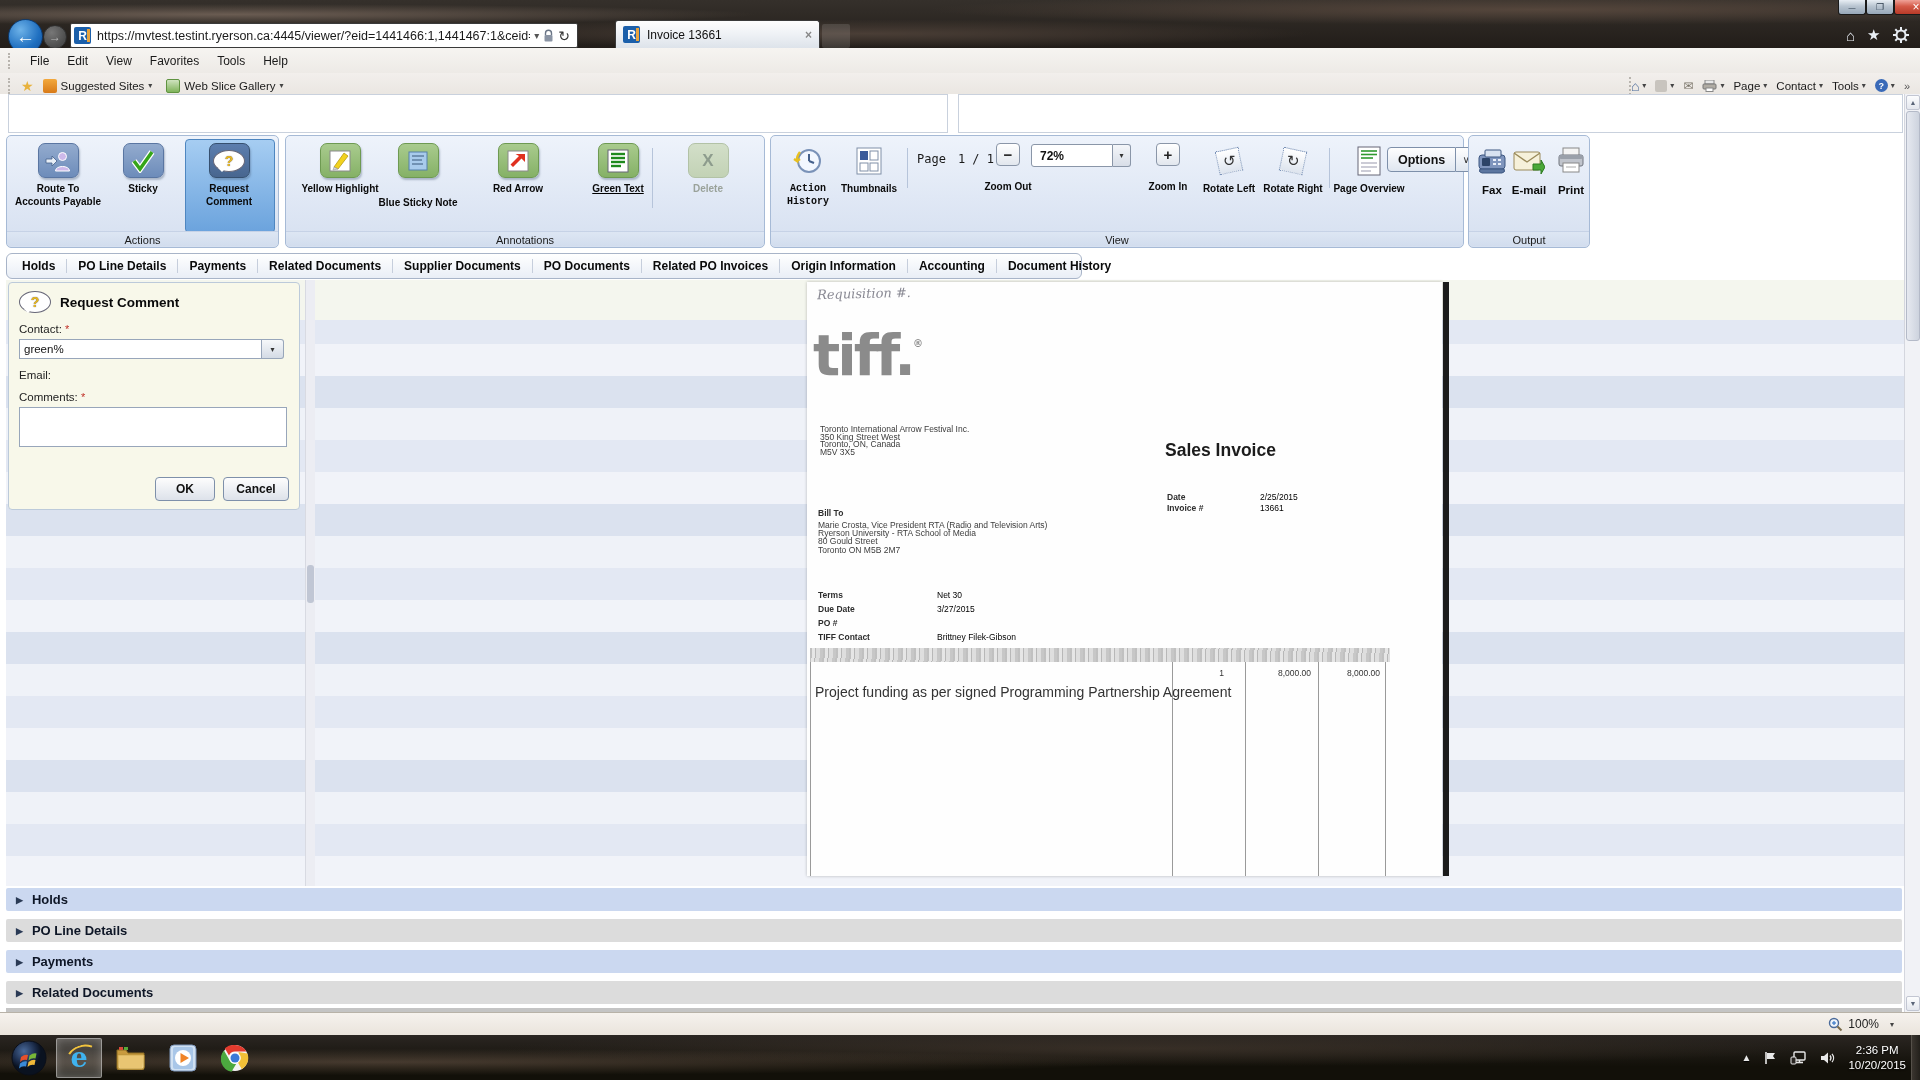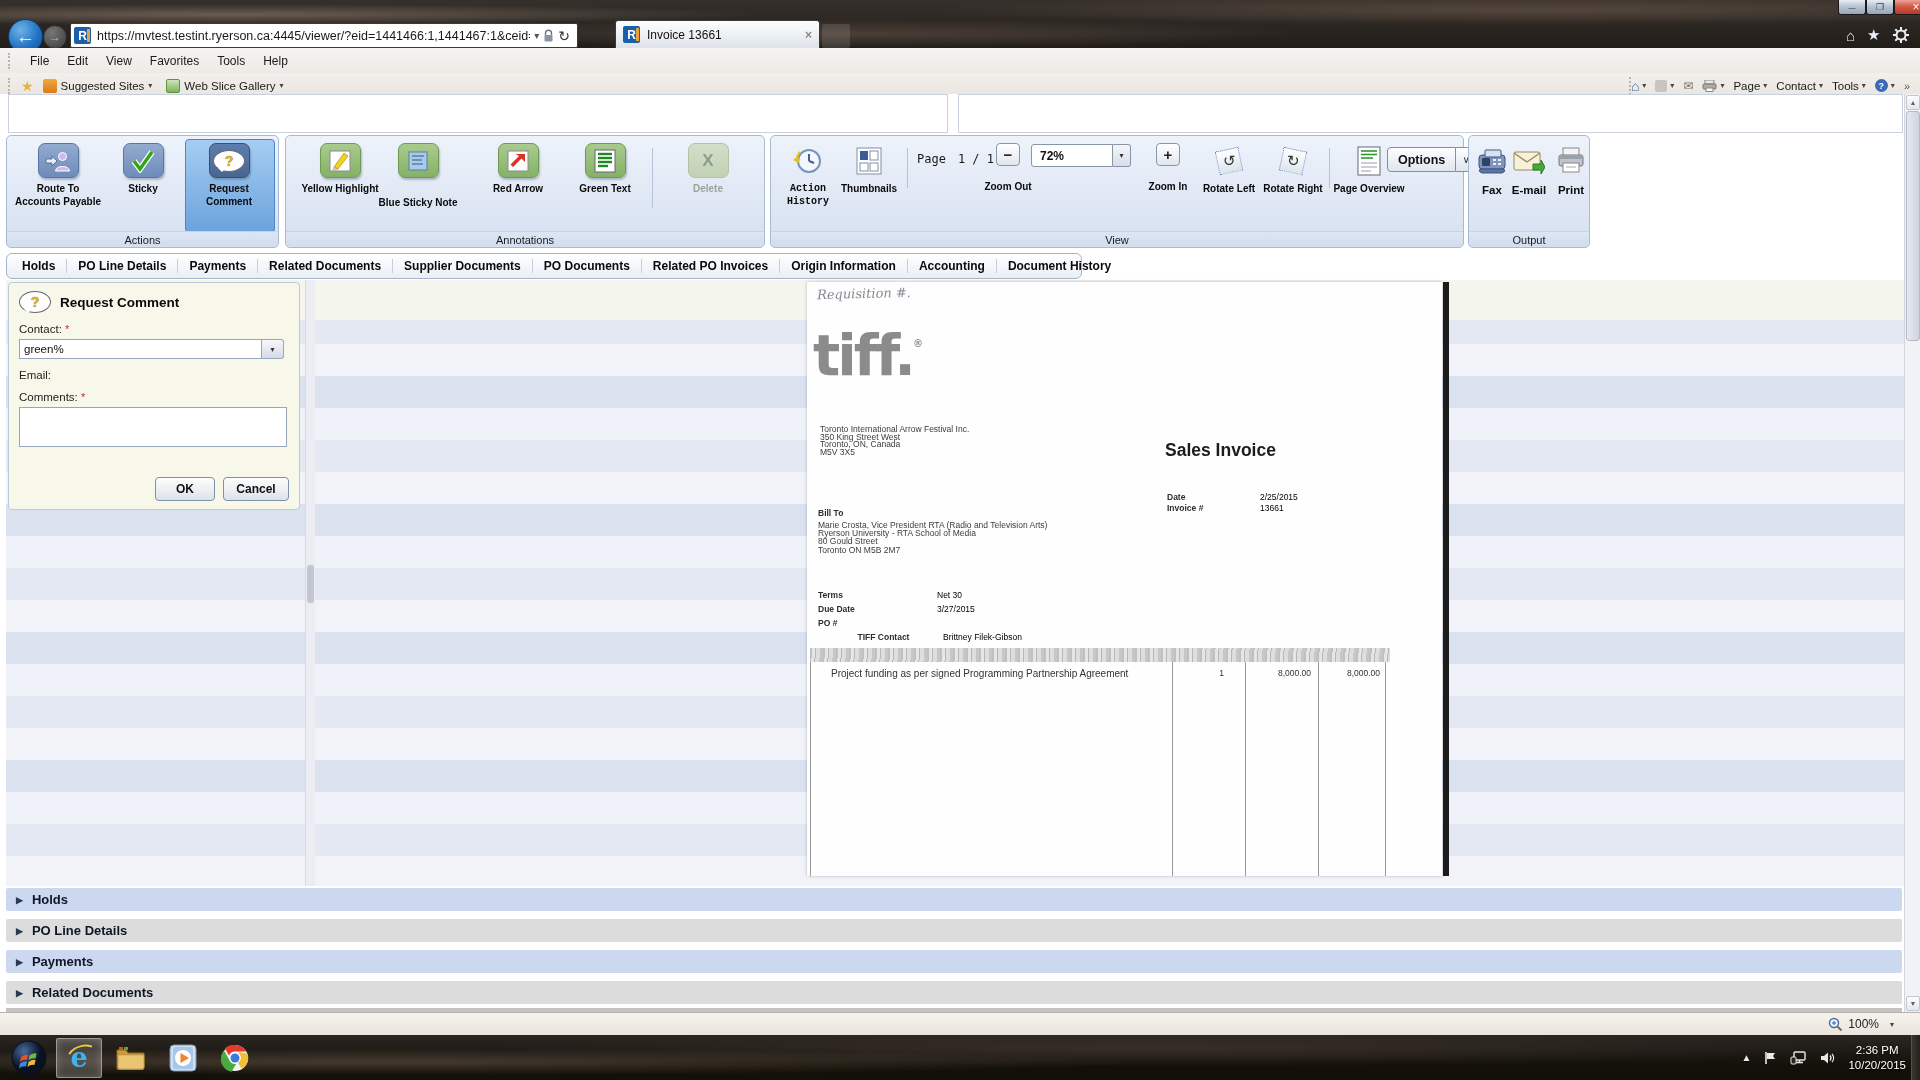--- a/index.html
+++ b/index.html
@@ -99,21 +99,21 @@
   #tiffreg{font-size:10px;vertical-align:28px;letter-spacing:0;}
   .tiny{font-size:8.5px;line-height:7.6px;}
   #salesinv{left:358px;top:158px;font-size:17.5px;font-weight:bold;color:#1c1c1c;}
   .flabel{font-weight:bold;color:#2e2e2e;}
   .frow{position:absolute;display:flex;}
   
   #invtable{position:absolute;left:3px;top:366px;width:580px;height:228px;}
   #smudge{position:absolute;left:0;top:0;width:100%;height:14px;opacity:.55;
     background:repeating-linear-gradient(93deg,#8e8e8e 0 2px,#d2d2d2 2px 5px,#7e7e7e 5px 6px,#c4c4c4 6px 10px,#9a9a9a 10px 13px);}
   .tline{position:absolute;top:14px;bottom:0;width:1px;background:#9a9a9a;}
-  #desccell{position:absolute;left:5px;top:20px;font-size:10px;color:#333;margin-left:16px;}
+  #desccell{position:absolute;left:5px;top:36px;font-size:14px;color:#333;}
   .numcell{position:absolute;top:20px;font-size:8.5px;color:#333;text-align:right;}
   
   .acc{left:6px;width:1896px;height:23px;display:flex;align-items:center;padding-left:10px;box-sizing:border-box;font-weight:bold;font-size:13px;color:#0e1626;border-radius:2px;}
   .acc .tri{font-size:9px;margin-right:9px;color:#2a3a55;}
   .acc.blue{background:#cbd8f0;}
   .acc.gray{background:#dcdcdc;}
   
   #statusbar{left:0;top:1012px;width:1920px;height:23px;background:linear-gradient(#f6f2ee,#eae4dc);border-top:1px solid #b8b2a8;display:flex;align-items:center;justify-content:flex-end;box-sizing:border-box;padding-right:26px;gap:5px;}
   #statuszoom{font-size:12px;color:#222;}
   
@@ -323,21 +323,21 @@
     </div>
     <div class="btncol" style="left:192px;width:80px;">
       <div class="icn green">
         <svg width="24" height="24" viewBox="0 0 24 24">
             <rect x="2" y="2" width="20" height="20" fill="#fff" stroke="#8a8a8a"></rect>
             <polygon points="19,5 19,13 15.5,9.5 7,18 4.5,15.5 13,7 9.5,5" fill="#e03020"></polygon>
           </svg>
       </div>
       <div class="blabel">Red Arrow</div>
     </div>
-    <div class="btncol" style="left:279px;width:80px;">
+    <div class="btncol" style="left:292px;width:80px;text-decoration:underline;">
       <div class="icn green">
         <svg width="22" height="24" viewBox="0 0 22 24">
             <rect x="1" y="1" width="20" height="22" fill="#fff" stroke="#667"></rect>
             <g stroke="#1f8a1f" stroke-width="2.4">
               <line x1="4" y1="5" x2="18" y2="5"></line>
               <line x1="4" y1="9" x2="18" y2="9"></line>
               <line x1="4" y1="13" x2="18" y2="13"></line>
               <line x1="4" y1="17" x2="14" y2="17"></line>
             </g>
           </svg>
@@ -555,21 +555,21 @@
       <span class="flabel" style="width:119px;">Terms</span>
         <span>Net 30</span>
     </div>
     <div class="frow tiny" style="left:11px;top:324px;">
       <span class="flabel" style="width:119px;">Due Date</span>
         <span>3/27/2015</span>
     </div>
     <div class="frow tiny" style="left:11px;top:338px;">
       <span class="flabel" style="width:119px;">PO #</span>
     </div>
-    <div class="frow tiny" style="left:17px;top:352px;text-align:center;">
+    <div class="frow tiny" style="left:11px;top:352px;">
       <span class="flabel" style="width:119px;">TIFF Contact</span>
         <span>Brittney Filek-Gibson</span>
     </div>
 
     <div id="invtable">
       <div id="smudge"></div>
       <div class="tline" style="left:0;"></div>
       <div class="tline" style="left:362px;"></div>
       <div class="tline" style="left:435px;"></div>
       <div class="tline" style="left:508px;"></div>

